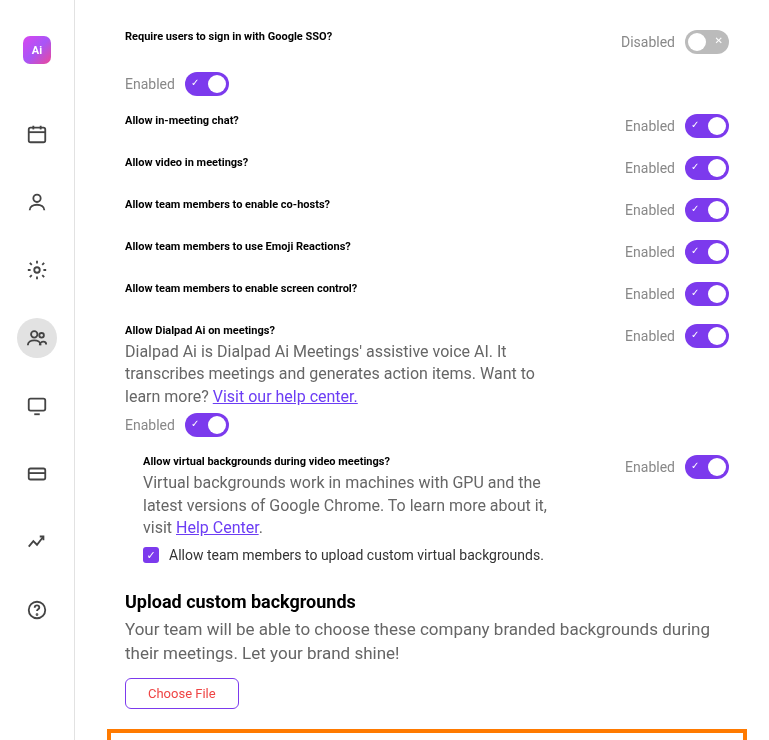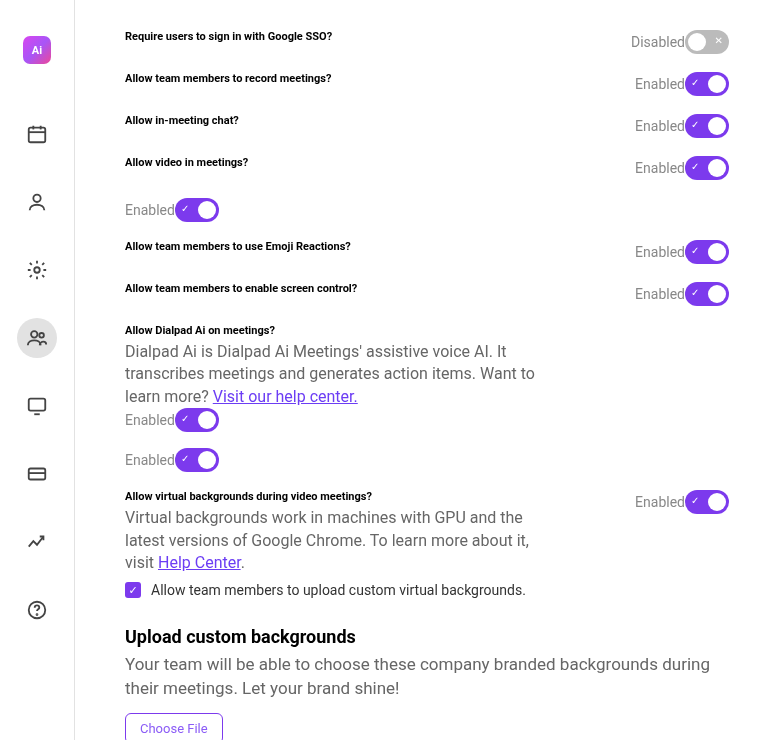--- a/index.html
+++ b/index.html
@@ -72,20 +72,21 @@
       max-width: 420px;
       line-height: 1.4;
     }
     .setting-desc a {
       color: #6c3df4;
       text-decoration: underline;
     }
     .setting-right {
       display: flex;
       align-items: center;
+      gap: 10px;
     }
     .status-text {
       font-size: 14px;
       color: #888;
     }
     .toggle {
       width: 44px;
       height: 24px;
       border-radius: 12px;
       position: relative;
@@ -142,23 +143,23 @@
       margin-bottom: 6px;
     }
     .section-desc {
       font-size: 17px;
       color: #666;
       line-height: 1.4;
       margin-bottom: 12px;
     }
     .choose-btn {
       border: 1px solid #7c3aed;
-      color: #8b5cf6;
+      color: #ef4444;
       background: #fff;
-      padding: 7px 14px;
+      padding: 7px 22px;
       border-radius: 6px;
       font-size: 13px;
       cursor: pointer;
       font-family: inherit;
     }
     .highlight-box {
       border: 4px solid #ff7a00;
       padding: 18px 18px 18px 18px;
       margin-top: 20px;
       margin-left: -18px;
@@ -232,21 +233,20 @@
     <div class="setting-right">
       <span class="status-text">Disabled</span>
       <div class="toggle off">
           <span class="toggle-check">✕</span>
           <div class="toggle-knob"></div>
         </div>
     </div>
   </div>
 
   <div class="setting-row">
-    <div class="setting-label">Allow team members to record meetings?</div>
     <div class="setting-right">
       <span class="status-text">Enabled</span>
       <div class="toggle on">
           <span class="toggle-check">✓</span>
           <div class="toggle-knob"></div>
         </div>
     </div>
   </div>
 
   <div class="setting-row">
@@ -265,20 +265,21 @@
     <div class="setting-right">
       <span class="status-text">Enabled</span>
       <div class="toggle on">
           <span class="toggle-check">✓</span>
           <div class="toggle-knob"></div>
         </div>
     </div>
   </div>
 
   <div class="setting-row">
+    <div class="setting-label">Allow team members to enable co-hosts?</div>
     <div class="setting-right">
       <span class="status-text">Enabled</span>
       <div class="toggle on">
           <span class="toggle-check">✓</span>
           <div class="toggle-knob"></div>
         </div>
     </div>
   </div>
 
   <div class="setting-row">
@@ -296,21 +297,21 @@
     <div class="setting-label">Allow team members to enable screen control?</div>
     <div class="setting-right">
       <span class="status-text">Enabled</span>
       <div class="toggle on">
           <span class="toggle-check">✓</span>
           <div class="toggle-knob"></div>
         </div>
     </div>
   </div>
 
-  <div class="setting-row" style="margin-bottom:16px;flex-direction:column;">
+  <div class="setting-row" style="margin-bottom:5px;">
     <div>
       <div class="setting-label">Allow Dialpad Ai on meetings?</div>
       <div class="setting-desc">
         <span>Dialpad Ai is Dialpad Ai Meetings' assistive voice AI. It transcribes meetings and generates action items. Want to learn more? </span><a href="#">Visit our help center.</a>
       </div>
     </div>
     <div class="setting-right">
       <span class="status-text">Enabled</span>
       <div class="toggle on">
           <span class="toggle-check">✓</span>
@@ -322,21 +323,21 @@
   <div class="setting-row">
     <div class="setting-right">
       <span class="status-text">Enabled</span>
       <div class="toggle on">
           <span class="toggle-check">✓</span>
           <div class="toggle-knob"></div>
         </div>
     </div>
   </div>
 
-  <div class="setting-row" style="margin-bottom:6px;">
+  <div class="setting-row" style="margin-bottom:6px;margin-left:18px;">
     <div>
       <div class="setting-label">Allow virtual backgrounds during video meetings?</div>
       <div class="setting-desc">
         <span>Virtual backgrounds work in machines with GPU and the latest versions of Google Chrome. To learn more about it, visit </span><a href="#">Help Center</a><span>.</span>
       </div>
       <div class="checkbox-row">
         <div class="checkbox">✓</div>
         <span class="checkbox-label">Allow team members to upload custom virtual backgrounds.</span>
       </div>
     </div>

